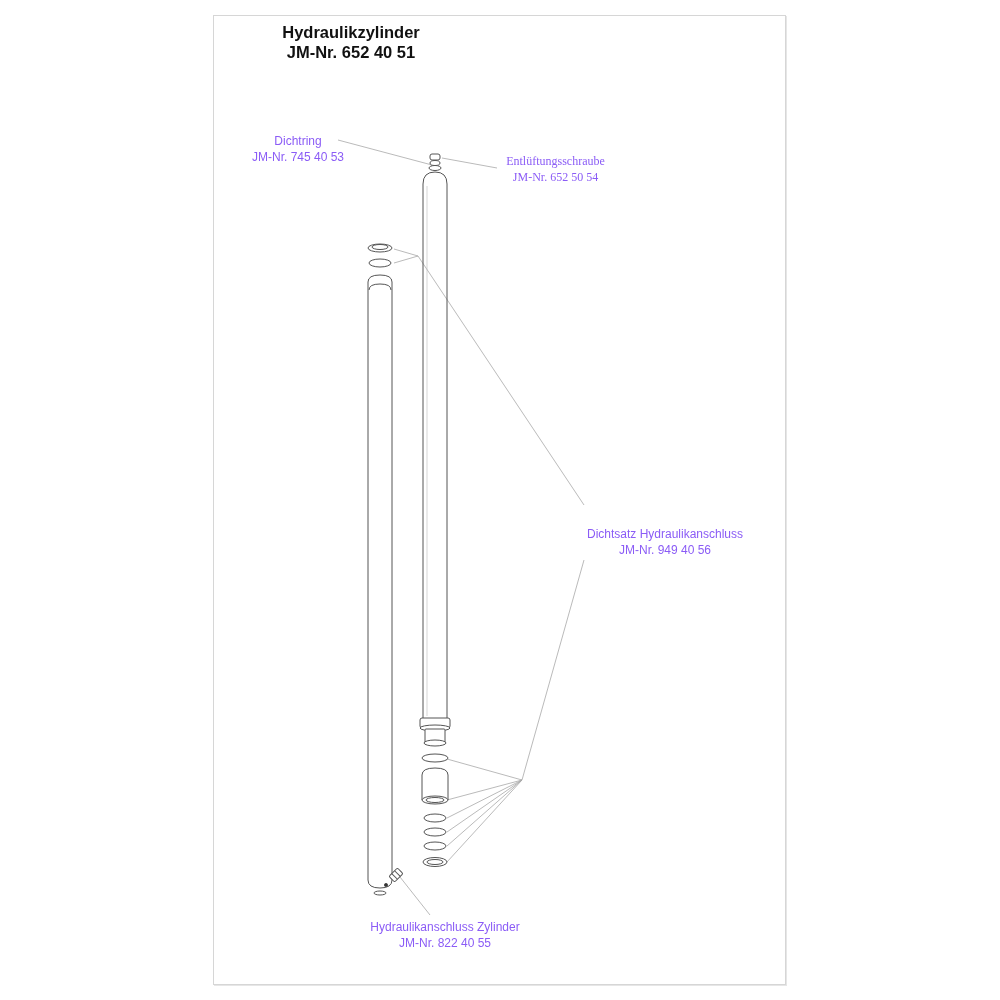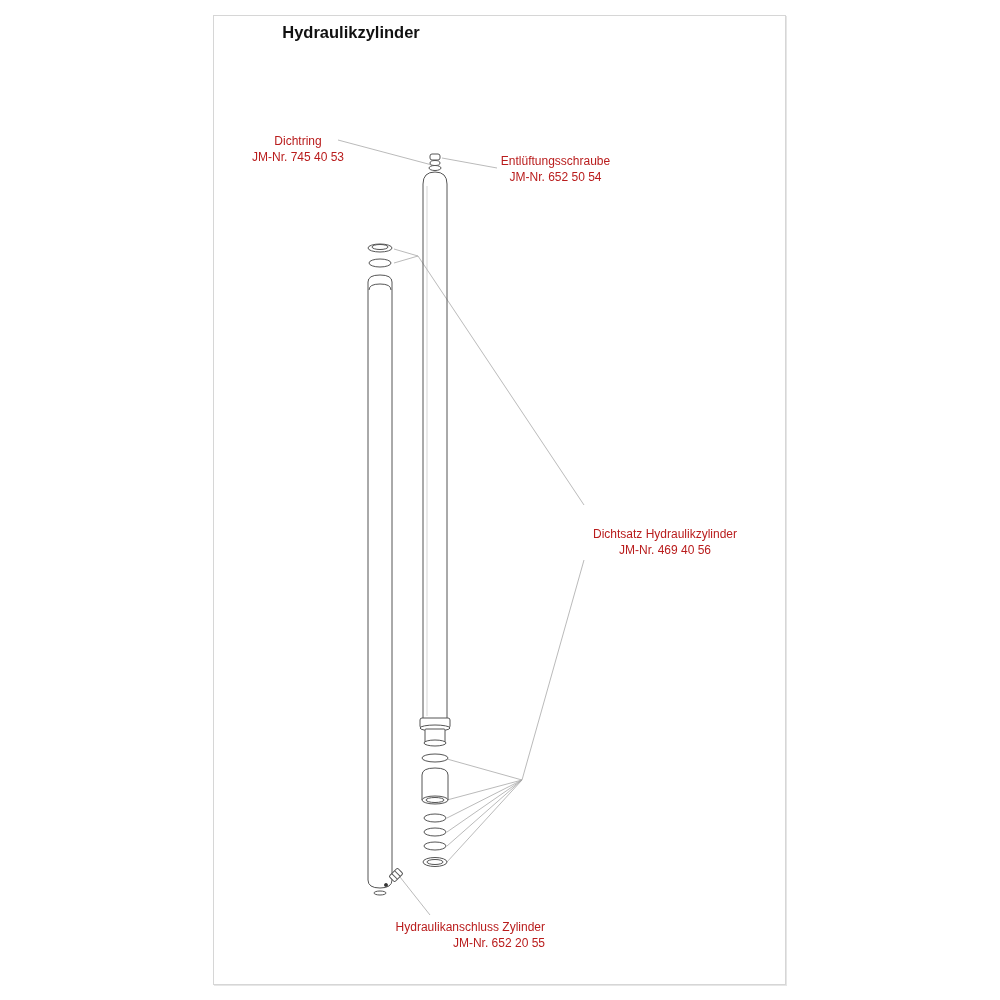--- a/index.html
+++ b/index.html
@@ -4,30 +4,31 @@
 <style>
   html, body { margin: 0; padding: 0; background: #ffffff; }
   body { width: 1000px; height: 1000px; position: relative; overflow: hidden;
          font-family: "Liberation Sans", sans-serif; color: #111; }
   .sheet { position: absolute; left: 213px; top: 15px; width: 571px; height: 968px;
            border: 1px solid #d6d6d6; box-shadow: 1px 1px 0 #e6e6e6; background: #fff; }
   .title { position: absolute; left: 213px; top: 22px; width: 260px; text-align: center;
            font-weight: bold; font-size: 16.5px; line-height: 20px; color: #111; }
   .title div { white-space: nowrap; padding-left: 16px; }
   .label { position: absolute; text-align: center; font-size: 12px; line-height: 16px;
-           color: #b91c1c; white-space: nowrap; }
+           color: #8b5cf6; white-space: nowrap; }
   svg.drawing { position: absolute; left: 0; top: 0; }
 </style>
 </head>
 <body>
 
 <div class="sheet"></div>
 
 <div class="title">
   <div>Hydraulikzylinder</div>
+  <div>JM-Nr. 652 40 51</div>
 </div>
 
 <svg class="drawing" width="1000" height="1000" viewBox="0 0 1000 1000">
   <g fill="none" stroke="#a8a8a8" stroke-width="0.8">
 
     <line x1="338" y1="140" x2="432" y2="165"></line>
 
     <line x1="442" y1="158" x2="497" y2="168"></line>
 
     <line x1="394" y1="249" x2="418" y2="256"></line>
@@ -99,26 +100,26 @@
     <ellipse cx="435" cy="862" rx="12" ry="4.5"></ellipse>
     <ellipse cx="435" cy="862" rx="8" ry="2.5"></ellipse>
   </g>
 </svg>
 
 <div class="label" style="left:238px; top:133px; width:120px;">
   <div>Dichtring</div>
   <div>JM-Nr. 745 40 53</div>
 </div>
 
-<div class="label" style="left:488px; top:153px; width:135px;">
+<div class="label" style="left:488px; top:153px; width:135px;font-family:Liberation Serif, serif;">
   <div>Entlüftungsschraube</div>
   <div>JM-Nr. 652 50 54</div>
 </div>
 
 <div class="label" style="left:565px; top:526px; width:200px;">
-  <div>Dichtsatz Hydraulikzylinder</div>
-  <div>JM-Nr. 469 40 56</div>
+  <div>Dichtsatz Hydraulikanschluss</div>
+  <div>JM-Nr. 949 40 56</div>
 </div>
 
-<div class="label" style="left:345px; top:919px; width:200px;text-align:right;">
+<div class="label" style="left:345px; top:919px; width:200px;">
   <div>Hydraulikanschluss Zylinder</div>
-  <div>JM-Nr. 652 20 55</div>
+  <div>JM-Nr. 822 40 55</div>
 </div>
 
 </body></html>

